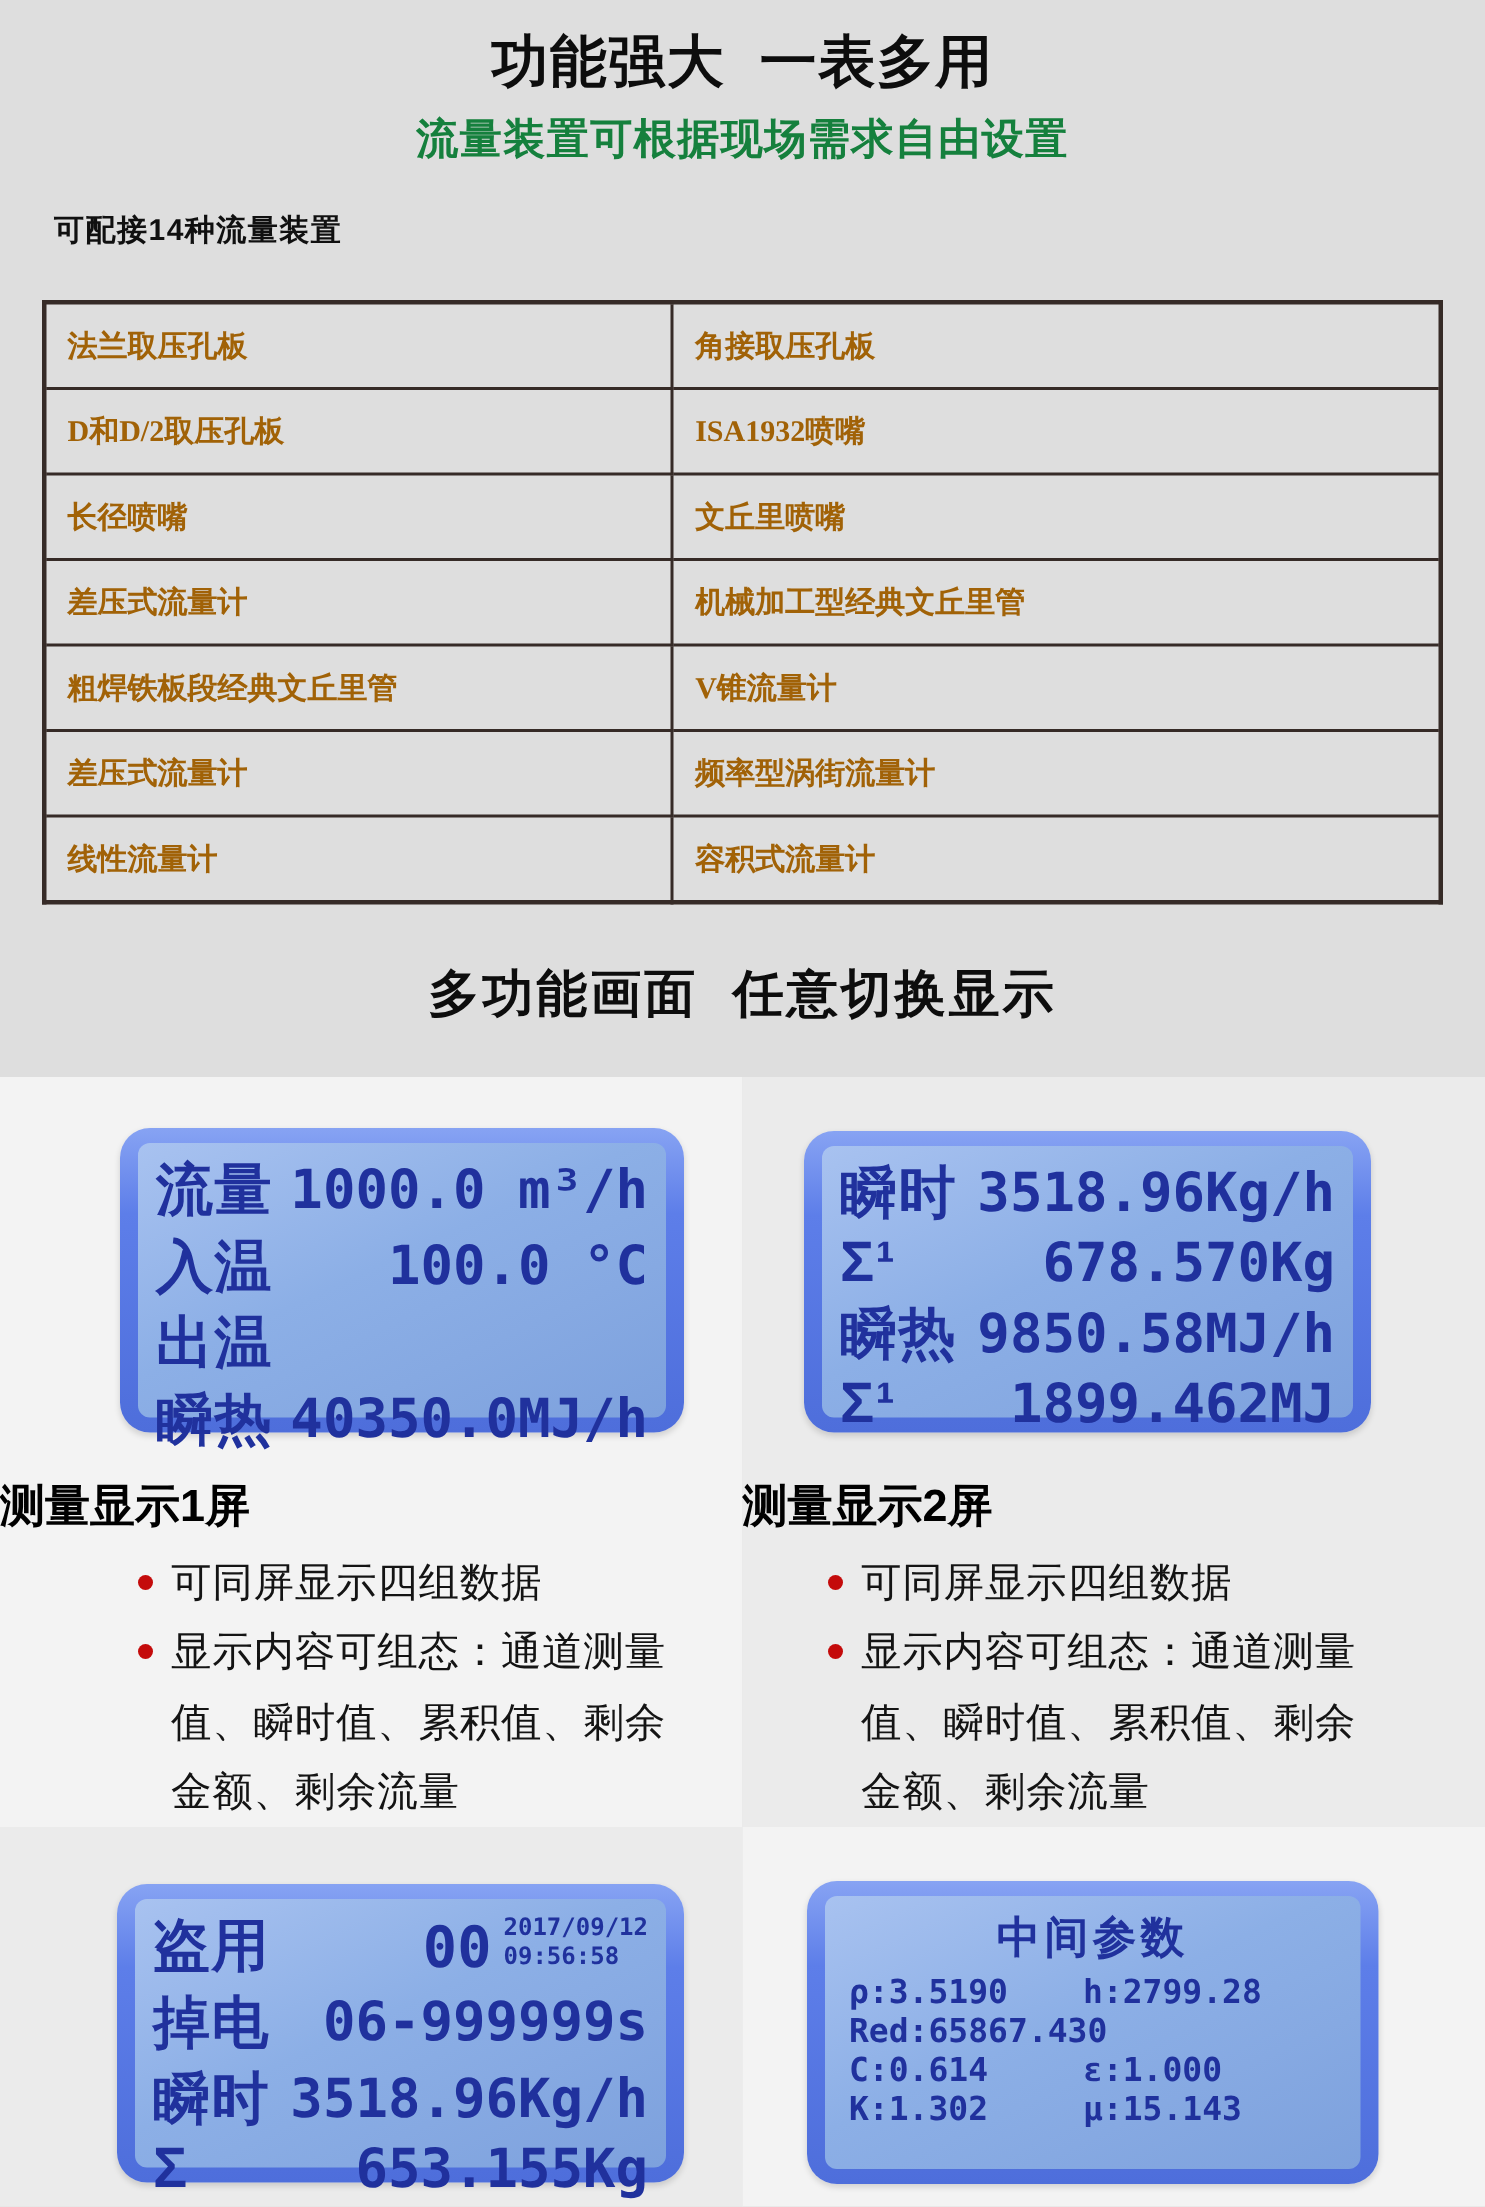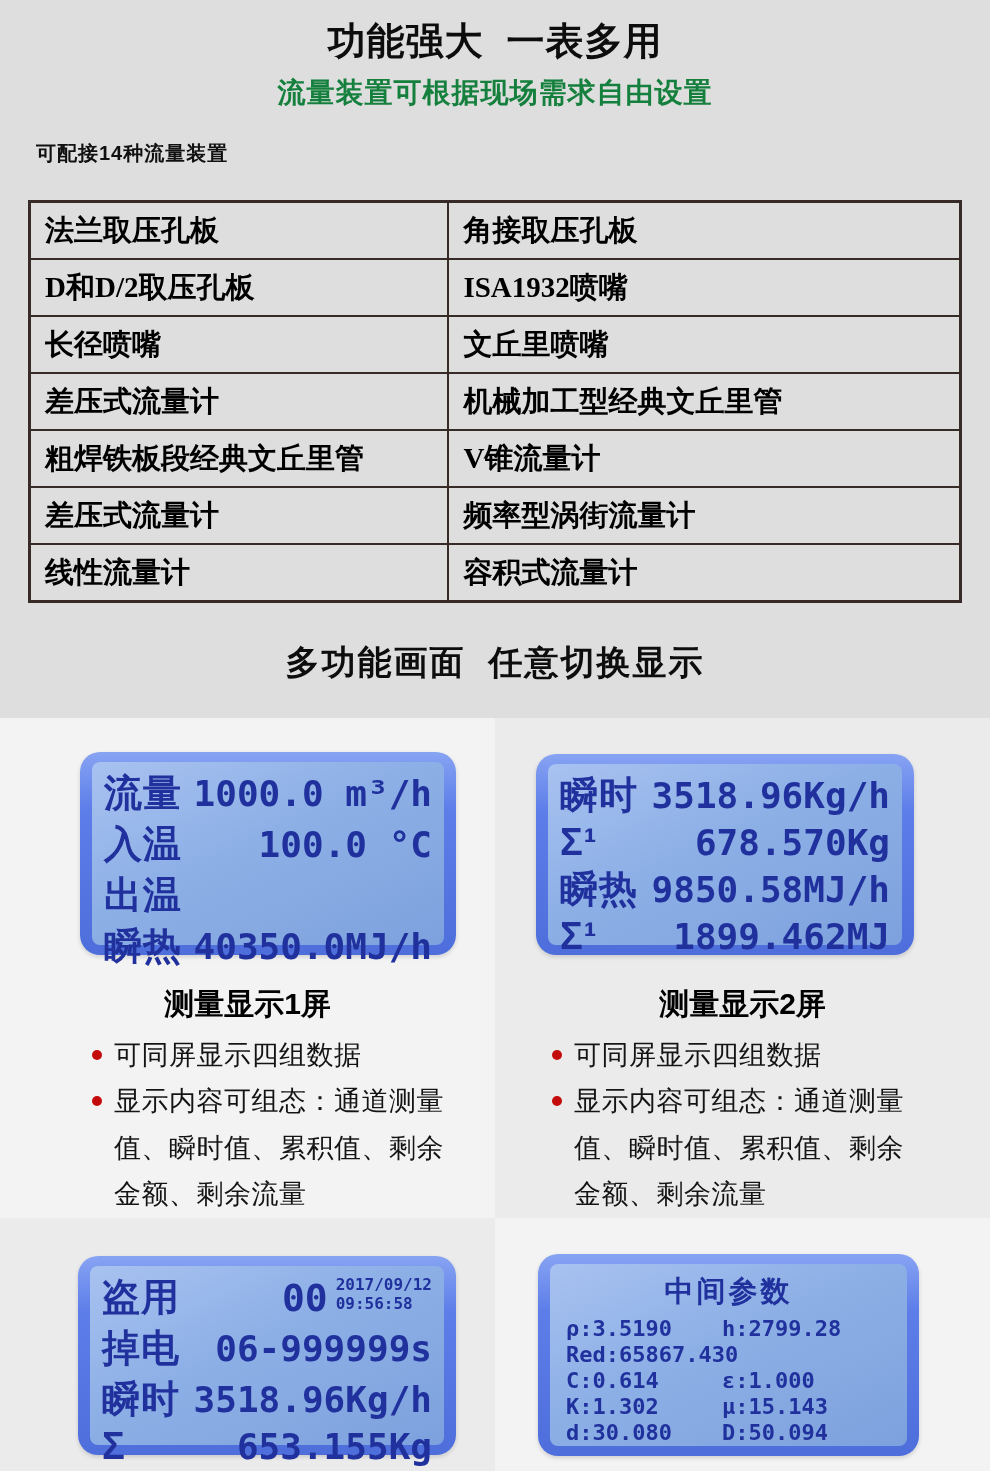--- a/index.html
+++ b/index.html
@@ -26,21 +26,21 @@
   }
   
   .device-table{
     position:absolute;top:200px;left:28px;width:934px;
     border-collapse:collapse;table-layout:fixed;
     border:3px solid #362b27;
   }
   .device-table td{
     border:2px solid #362b27;
     font-family:"Liberation Serif",serif;font-weight:bold;
-    font-size:29px;color:#000000;
+    font-size:20px;color:#a16207;
     padding:6px 14px;height:43px;vertical-align:middle;
   }
   .device-table col.c1{width:45%;}
   
   .panel{position:absolute;width:495px;}
   .p-tl{left:0;top:718px;height:500px;background:#f3f3f3;}
   .p-tr{left:495px;top:718px;height:500px;background:#ebebeb;}
   .p-bl{left:0;top:1218px;height:253px;background:#ebebeb;}
   .p-br{left:495px;top:1218px;height:253px;background:#f3f3f3;}
   
@@ -87,21 +87,21 @@
     margin-bottom:4px;
   }
   .param-row{display:flex;line-height:1.18;}
   .param-left,.param-right{
     font-family:"DejaVu Sans Mono",monospace;font-weight:bold;font-size:22px;
     white-space:pre;
   }
   .param-left{width:48%;flex-shrink:0;}
   
   .caption{
-    position:absolute;top:984px;width:495px;text-align:center;
+    position:absolute;top:984px;width:495px;
     font-size:30px;font-weight:bold;color:#000;
   }
   .cap-1{left:0;} .cap-2{left:495px;}
   .bullet-list{position:absolute;top:1032px;width:392px;}
   .bl-1{left:92px;} .bl-2{left:552px;}
   .bullet-item{display:flex;align-items:flex-start;}
   .bullet-dot{
     width:10px;height:10px;border-radius:50%;background:#c40b0b;
     flex-shrink:0;margin:18px 12px 0 0;
   }
@@ -265,20 +265,16 @@
         <span class="param-right"></span>
       </div>
       <div class="param-row">
         <span class="param-left">C:0.614</span>
         <span class="param-right">ε:1.000</span>
       </div>
       <div class="param-row">
         <span class="param-left">K:1.302</span>
         <span class="param-right">μ:15.143</span>
       </div>
-      <div class="param-row">
-        <span class="param-left">d:30.080</span>
-        <span class="param-right">D:50.094</span>
-      </div>
     </div>
   </div>
 
 </div>
 
 </body></html>

